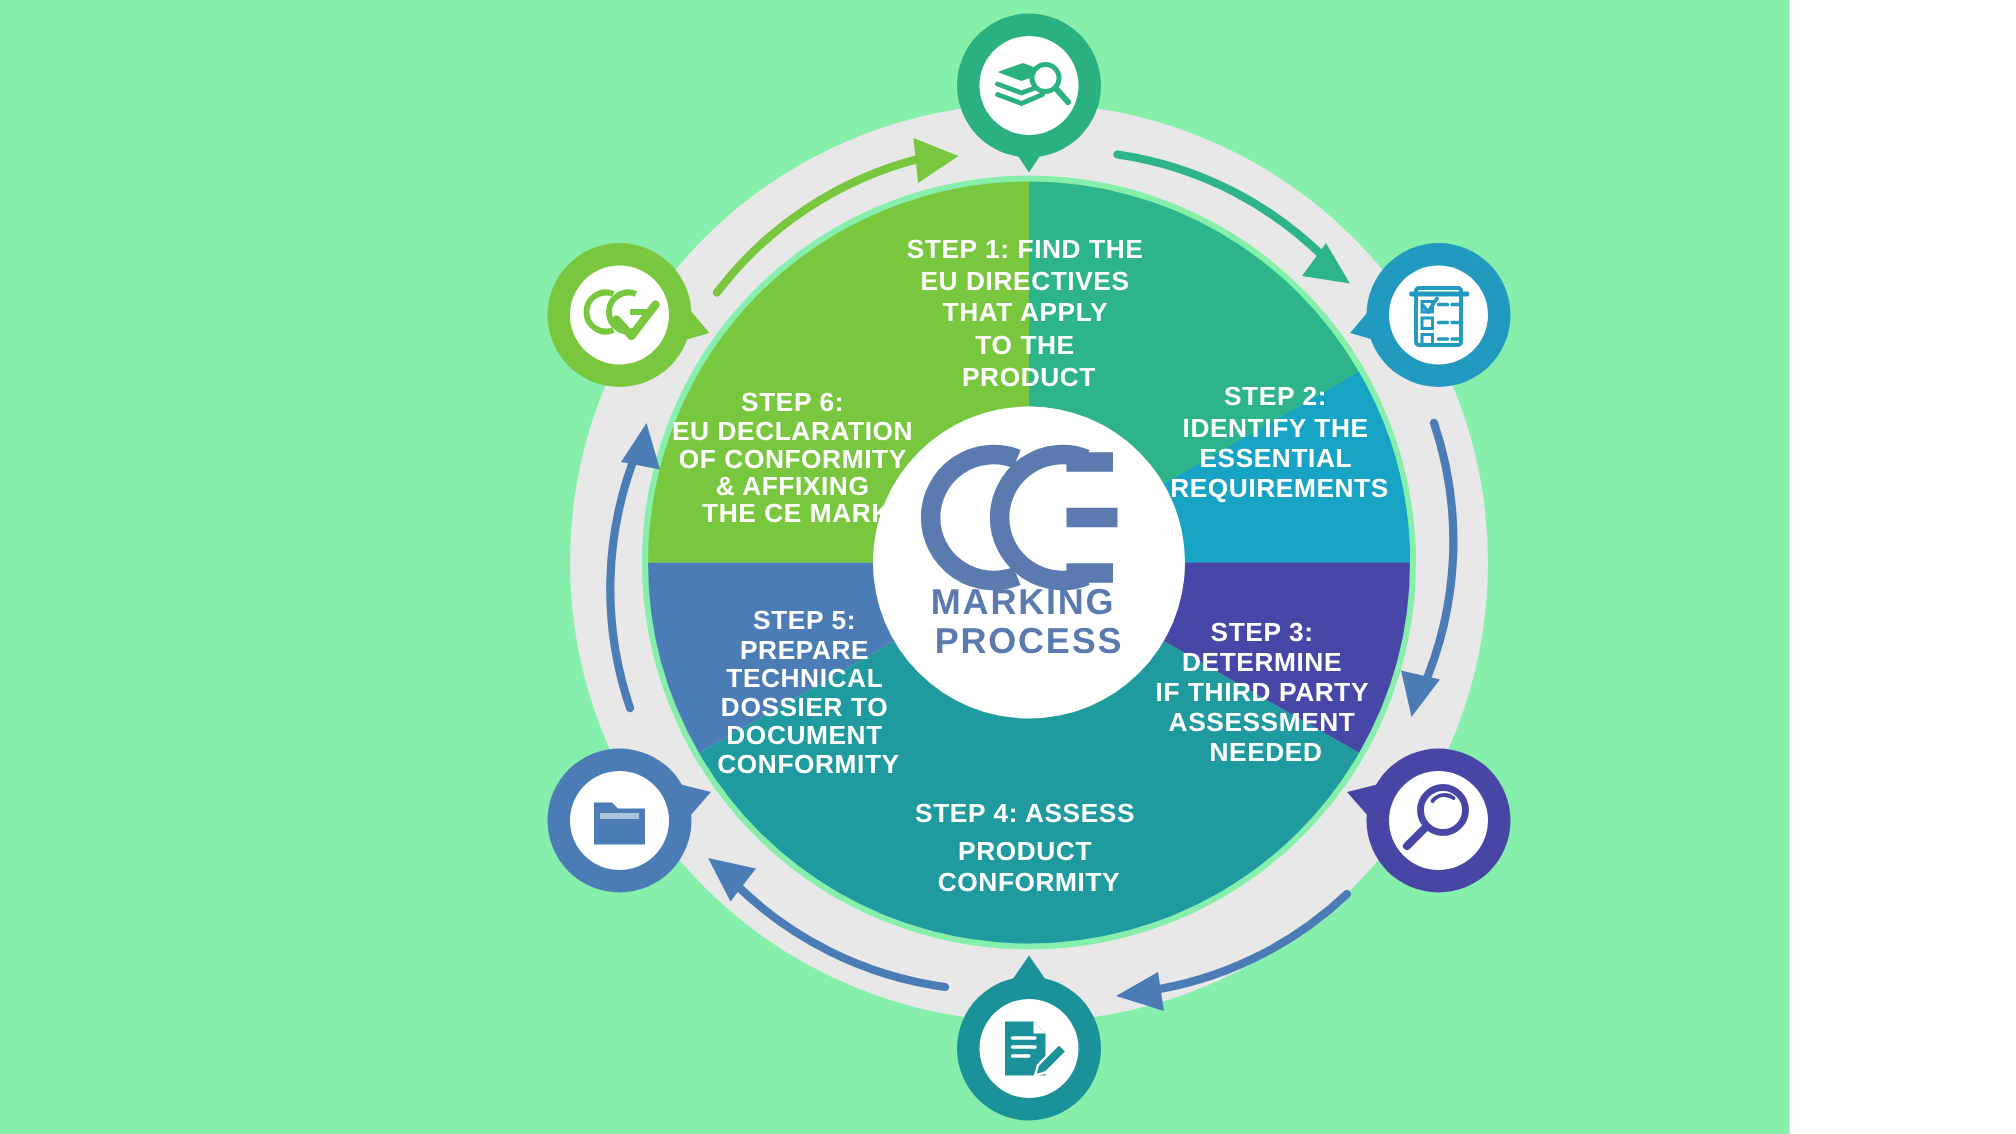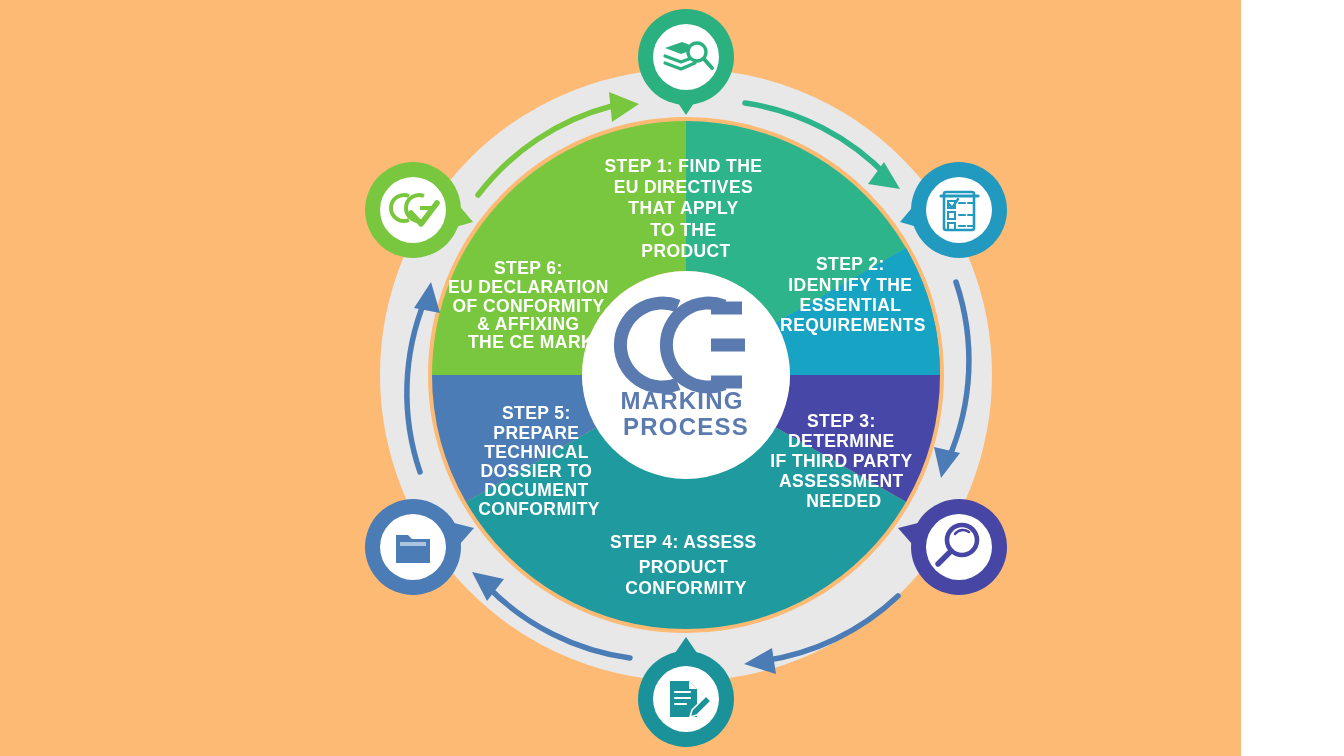--- a/index.html
+++ b/index.html
@@ -10,22 +10,21 @@
   body {
     width: 1344px;
     height: 756px;
     overflow: hidden;
     font-family: "Liberation Sans", sans-serif;
   }
   #stage {
     position: relative;
     width: 1193px;
     height: 756px;
-    background: #fdba74;
-    padding-left: 48px;
+    background: #86efac;
   }
   #wheel {
     position: absolute;
     left: 0;
     top: 0;
     width: 1344px;
     height: 756px;
   }
   .seg-text {
     font-family: "Liberation Sans", sans-serif;

